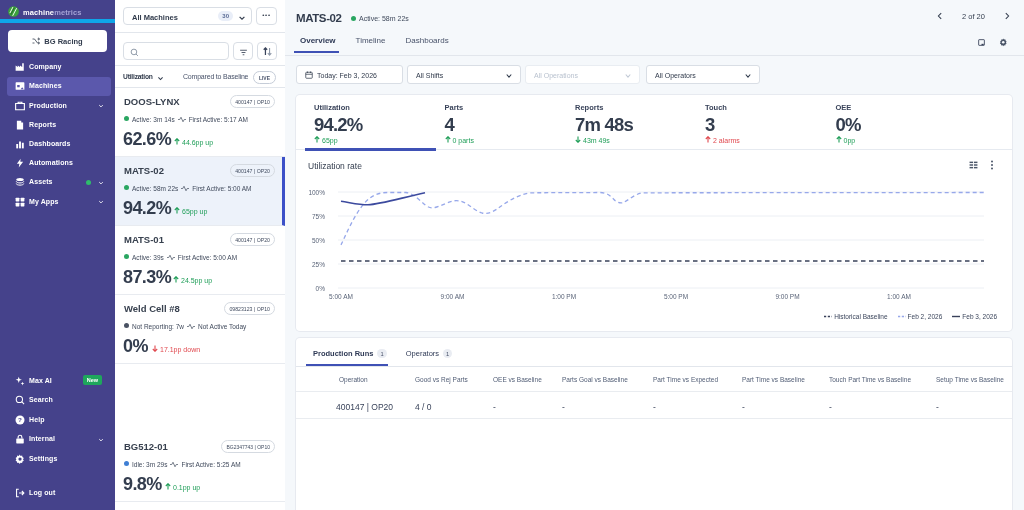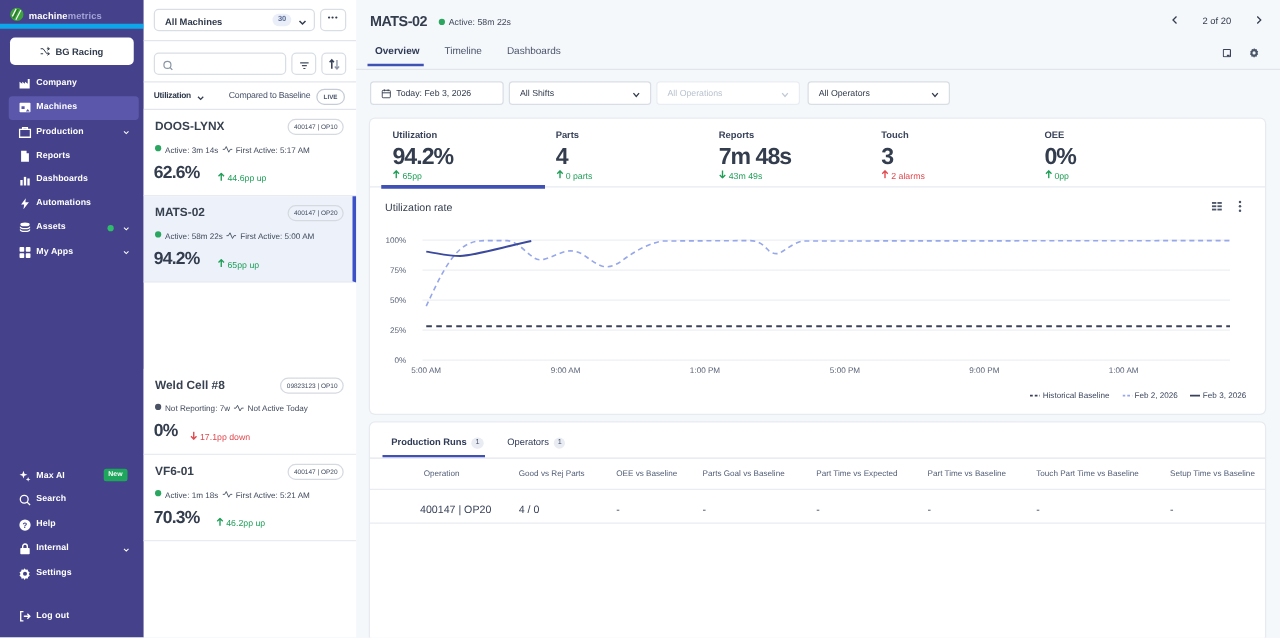--- a/index.html
+++ b/index.html
@@ -36,21 +36,21 @@
 #list-head3 .c { position:absolute; left:68px; top:7px; font-size:7px; color:#49536a; letter-spacing:-0.2px; }
 #livepill { position:absolute; right:9px; top:5px; border:1px solid #c6cdd8; border-radius:8px; font-size:5px; font-weight:bold; color:#49536a; padding:2.5px 5px; }
 
 .mcard { position:absolute; left:0; width:170px; height:69px; border-bottom:1px solid #e8ebf0; background:#fff; }
 .mcard.sel { background:#edf2fa; border-right:3px solid #3c50c8; }
 .mcard .name { position:absolute; left:9px; top:8px; font-size:9.5px; font-weight:bold; color:#38414f; }
 .mcard .badge { position:absolute; right:10px; top:7px; border:1px solid #d5dae1; border-radius:8px; font-size:5.2px; color:#404b5f; padding:2.5px 4px; white-space:nowrap; background:transparent; }
 .mcard.sel .badge { right:7px; }
 .mcard .status { position:absolute; left:9px; top:26.5px; font-size:6.5px; color:#404a5c; white-space:nowrap; }
 .mcard .status .dot { display:inline-block; width:5px; height:5px; border-radius:50%; margin-right:3px; position:relative; top:-0.5px; }
-.mcard .pct { position:absolute; left:8px; top:41px; font-size:14px; font-weight:bold; color:#333d4e; letter-spacing:-0.6px; }
+.mcard .pct { position:absolute; left:8px; top:41px; font-size:18px; font-weight:bold; color:#333d4e; letter-spacing:-0.6px; }
 .mcard .delta { position:absolute; left:59px; top:50px; font-size:7px; color:#1f9e58; }
 .mcard .delta.red { color:#e0484e; }
 .pulse { display:inline-block; margin:0 3px; position:relative; top:1px; }
 
 
 #main { position:absolute; left:285px; top:0; width:739px; height:510px; background:#f5f8fb; }
 #mtitle { position:absolute; left:11px; top:11.5px; font-size:11.5px; font-weight:bold; color:#333d4e; letter-spacing:-0.4px; }
 #mstatus { position:absolute; left:66px; top:15px; font-size:7px; color:#404a5c; }
 #mstatus .dot { display:inline-block; width:5px; height:5px; border-radius:50%; background:#2aa661; margin-right:3px; top:-0.5px; position:relative; }
 #pager { position:absolute; right:13px; top:11px; font-size:7.5px; color:#333d4e; }
@@ -276,41 +276,52 @@
     <div class="name">MATS-02</div>
     <div class="badge">400147 | OP20</div>
     <div class="status"><span class="dot" style="background:#2aa661;"></span>Active: 58m 22s<span class="pulse"><svg width="8" height="7" viewBox="0 0 16 12" fill="none" stroke="#404a5c" stroke-width="1.4">
             <path d="M0 6 h3.5 L6 1.5 L10 10.5 L12.5 6 H16"></path>
           </svg></span>First Active: 5:00 AM</div>
     <div class="pct">94.2%</div>
     <div class="delta"><svg width="6" height="7" viewBox="0 0 6 7" style="margin-right:2px;">
           <path d="M3 6.6 V1.2 M0.8 3 L3 0.7 L5.2 3" stroke="#1f9e58" stroke-width="1.1" fill="none"></path>
         </svg>65pp up</div>
   </div>
+  <div class="mcard" style="top:226px;">
+    <div class="name">MATS-01</div>
+    <div class="badge">400147 | OP20</div>
+    <div class="status"><span class="dot" style="background:#2aa661;"></span>Active: 39s<span class="pulse"><svg width="8" height="7" viewBox="0 0 16 12" fill="none" stroke="#404a5c" stroke-width="1.4">
+            <path d="M0 6 h3.5 L6 1.5 L10 10.5 L12.5 6 H16"></path>
+          </svg></span>First Active: 5:00 AM</div>
+    <div class="pct">87.3%</div>
+    <div class="delta" style="left:58px;"><svg width="6" height="7" viewBox="0 0 6 7" style="margin-right:2px;">
+          <path d="M3 6.6 V1.2 M0.8 3 L3 0.7 L5.2 3" stroke="#1f9e58" stroke-width="1.1" fill="none"></path>
+        </svg>24.5pp up</div>
+  </div>
   <div class="mcard" style="top:295px;">
     <div class="name">Weld Cell #8</div>
     <div class="badge">09823123 | OP10</div>
     <div class="status"><span class="dot" style="background:#4a5263;"></span>Not Reporting: 7w<span class="pulse"><svg width="8" height="7" viewBox="0 0 16 12" fill="none" stroke="#404a5c" stroke-width="1.4">
             <path d="M0 6 h3.5 L6 1.5 L10 10.5 L12.5 6 H16"></path>
           </svg></span>Not Active Today</div>
     <div class="pct">0%</div>
     <div class="delta red" style="left:37px;"><svg width="6" height="7" viewBox="0 0 6 7" style="margin-right:2px;">
           <path d="M3 0.4 V5.8 M0.8 4 L3 6.3 L5.2 4" stroke="#e0484e" stroke-width="1.1" fill="none"></path>
         </svg>17.1pp down</div>
   </div>
-  <div class="mcard" style="top:364px;">
-    <div class="name">VF6-01</div>
-    <div class="badge">400147 | OP20</div>
-    <div class="status"><span class="dot" style="background:#2aa661;"></span>Active: 1m 18s<span class="pulse"><svg width="8" height="7" viewBox="0 0 16 12" fill="none" stroke="#404a5c" stroke-width="1.4">
+  <div class="mcard" style="top:433px;">
+    <div class="name">BG512-01</div>
+    <div class="badge" style="font-size:5px;">BG2347743 | OP10</div>
+    <div class="status"><span class="dot" style="background:#3f7fd4;"></span>Idle: 3m 29s<span class="pulse"><svg width="8" height="7" viewBox="0 0 16 12" fill="none" stroke="#404a5c" stroke-width="1.4">
             <path d="M0 6 h3.5 L6 1.5 L10 10.5 L12.5 6 H16"></path>
-          </svg></span>First Active: 5:21 AM</div>
-    <div class="pct">70.3%</div>
-    <div class="delta" style="left:58px;"><svg width="6" height="7" viewBox="0 0 6 7" style="margin-right:2px;">
+          </svg></span>First Active: 5:25 AM</div>
+    <div class="pct">9.8%</div>
+    <div class="delta" style="left:50px;"><svg width="6" height="7" viewBox="0 0 6 7" style="margin-right:2px;">
           <path d="M3 6.6 V1.2 M0.8 3 L3 0.7 L5.2 3" stroke="#1f9e58" stroke-width="1.1" fill="none"></path>
-        </svg>46.2pp up</div>
+        </svg>0.1pp up</div>
   </div>
 </div>
 
 <div id="main">
   <div id="mtitle">MATS-02</div>
   <div id="mstatus"><span class="dot"></span>Active: 58m 22s</div>
   <div id="pager">
     <svg style="position:relative; top:1px;" width="8" height="8" viewBox="0 0 10 10" fill="none" stroke="#333d4e" stroke-width="1.3">
         <path d="M6.5 1.5 L3 5 L6.5 8.5"></path>
       </svg>

